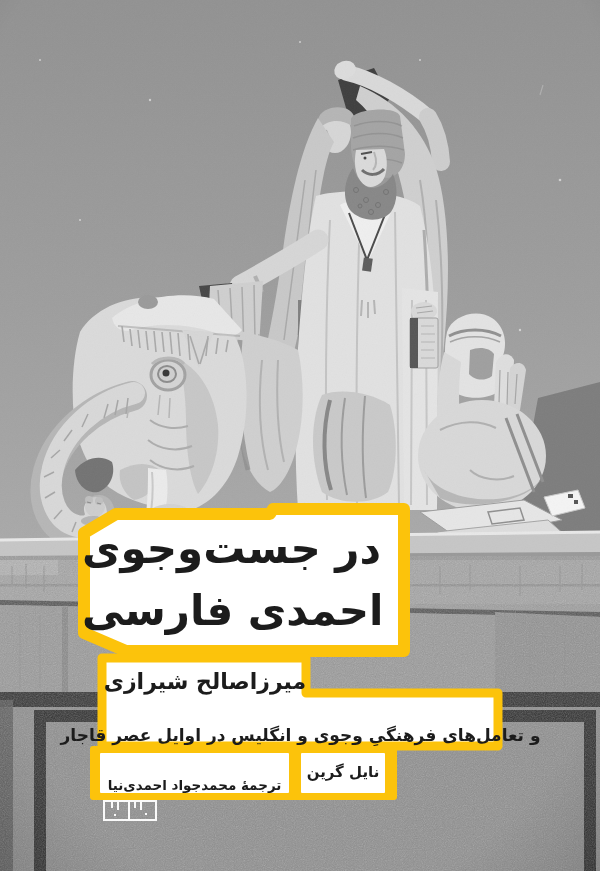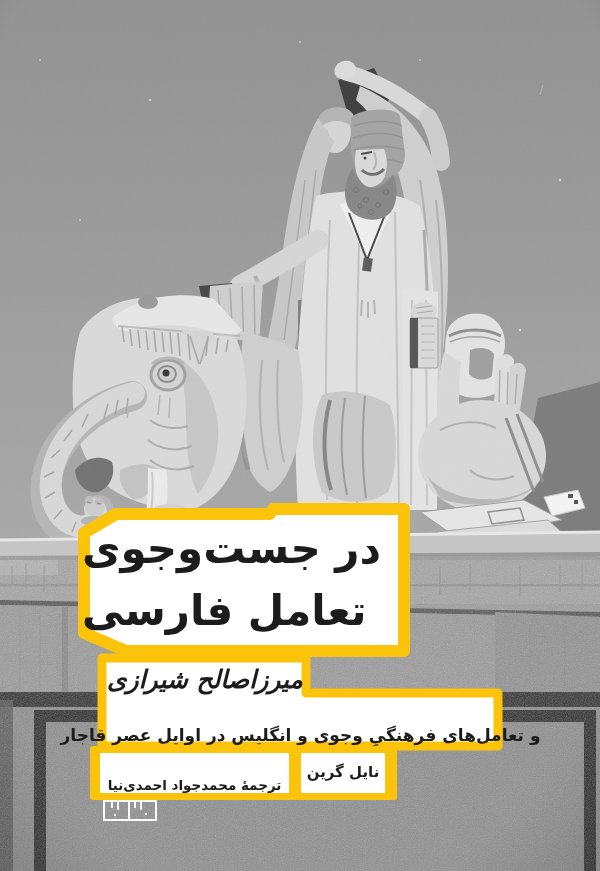--- a/index.html
+++ b/index.html
@@ -9,21 +9,21 @@
     font-family:"DejaVu Sans",sans-serif;
   }
   .cover svg{position:absolute;left:0;top:0;display:block;}
   .txt{
     position:absolute;display:flex;align-items:flex-end;justify-content:center;
     direction:rtl;color:#1c1c1c;white-space:nowrap;text-align:center;
     font-family:"DejaVu Sans",sans-serif;font-weight:700;
   }
   .t-title{left:82px;top:512px;width:322px;height:136px;flex-direction:column;
     font-size:42px;line-height:62px;}
-  .t-sub{left:104px;top:657px;width:202px;height:37px;font-size:25px;font-style:italic;}
+  .t-sub{left:104px;top:657px;width:202px;height:37px;font-size:22px;}
   .t-tag{left:104px;top:694px;width:393px;height:51px;font-size:17px;}
   .author-row{position:absolute;left:90px;top:746px;width:307px;height:54px;
     background:#fcc30b;border-radius:3px;}
   .wbox{position:absolute;top:7px;height:40px;background:#ffffff;border-radius:1px;}
   .wbox-trans{left:10px;width:189px;}
   .wbox-auth{left:211px;width:84px;}
   .t-author{left:301px;top:753px;width:84px;height:28px;font-size:15px;}
   .t-trans{left:100px;top:753px;width:189px;height:40px;font-size:13.5px;}
   .logo{position:absolute;left:103px;top:800px;width:54px;height:21px;
     border:2px solid rgba(255,255,255,.95);box-sizing:border-box;}
@@ -269,21 +269,21 @@
     <rect x="0" y="556" width="600" height="315" filter="url(#grain)" opacity="0.38"></rect>
     <rect x="0" y="0" width="600" height="871" filter="url(#grain)" opacity="0.05"></rect>
     <rect x="0" y="0" width="600" height="871" fill="url(#vig)"></rect>
 
     <path d="M 84,533 L 116,514 L 270,514 L 273,509 L 404,509 L 404,651 L 126,651 L 84,633 Z" fill="#ffffff" stroke="#fcc30b" stroke-width="12" stroke-linejoin="round"></path>
     <path d="M 102,658 L 306,658 L 306,693 L 498,693 L 498,746 L 102,746 Z" fill="#ffffff" stroke="#fcc30b" stroke-width="9" stroke-linejoin="round"></path>
   </svg>
 
   <div class="txt t-title">
     <span>در جست‌وجوی</span>
-    <span>تعامل فارسی</span>
+    <span>احمدی فارسی</span>
   </div>
 
   <div class="txt t-sub">میرزاصالح شیرازی</div>
   <div class="txt t-tag">و تعامل‌های فرهنگیِ وجوی و انگلیس در اوایل عصر قاجار</div>
 
   <div class="author-row">
     <div class="wbox wbox-trans"></div>
     <div class="wbox wbox-auth"></div>
   </div>
   <div class="txt t-author">نایل گرین</div>

